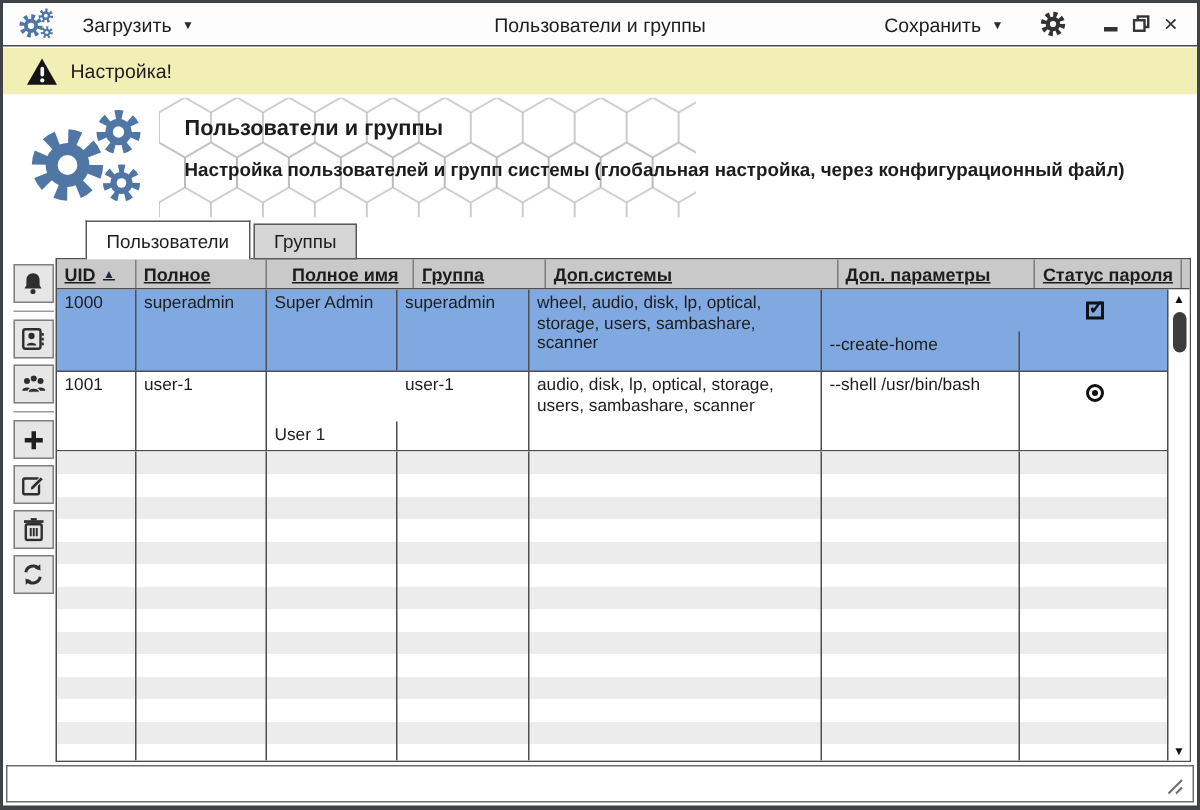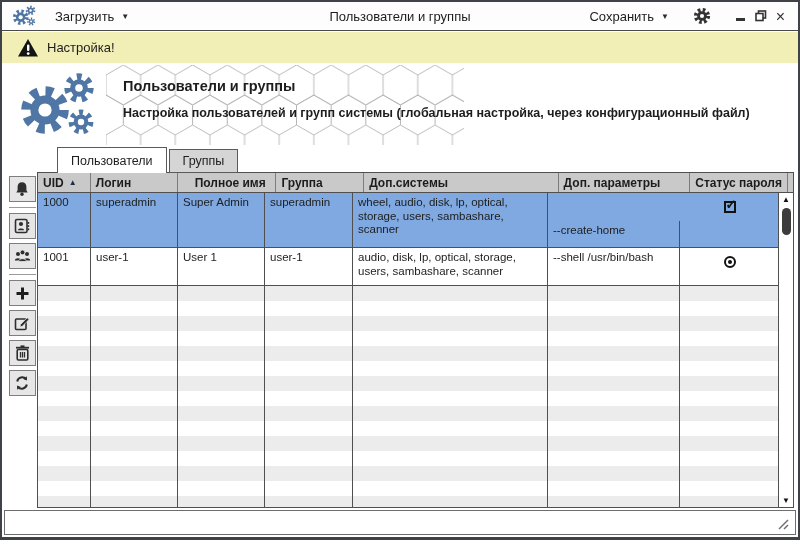--- a/index.html
+++ b/index.html
@@ -48,21 +48,21 @@
   .toolbar{ position:absolute; left:6px; top:174px; width:28px; display:flex;
             flex-direction:column; align-items:center; }
   .tool-btn{ width:27px; height:26px; background:#e6e6e6; border:1px solid #7e7e7e;
              display:flex; align-items:center; justify-content:center; margin-bottom:4px; }
   .tool-sep{ width:27px; height:1px; background:#9a9a9a; margin:1px 0 5px; }
 
   
   .table{ position:absolute; left:35px; top:170px; width:757px; height:336px;
           border:1px solid #4f4f4f; background:#fff; }
   .thead{ display:flex; height:20px; background:#c9c9c9; border-bottom:1px solid #4f4f4f;
-          font-size:12px; font-weight:bold; }
+          font-size:12px; font-weight:bold;text-decoration:underline; }
   .th{ display:flex; align-items:center; padding-left:5px; border-right:1px solid #7d7d7d;
        overflow:hidden; white-space:nowrap; }
   .th .sort-arrow{ font-size:8px; margin-left:5px; color:#1b2c46; }
   .scroll-corner{ flex:1; border-right:none; }
   .tbody{ position:absolute; top:20px; left:0; width:740px; bottom:0; display:flex;
           flex-direction:column; overflow:hidden; }
   .row{ display:flex; border-bottom:1px solid #4f4f4f; font-size:11.5px; background:#fff; }
   .row.selected{ background:#7fa9e0; }
   .cell{ padding:3px 4px 2px 5px; border-right:1px solid #4f4f4f; overflow:hidden;
          line-height:13.5px; }
@@ -261,21 +261,21 @@
     </div>
   </div>
 
   <div class="table">
     <div class="thead">
         <div class="th" style="width: 53px;">
           <span>UID</span>
           <span class="sort-arrow">▲</span>
         </div>
         <div class="th" style="width: 87px;">
-          <span>Логин</span>
+          <span>Полное</span>
         </div>
         <div class="th" style="width: 87px; margin-left: 12px;">
           <span>Полное имя</span>
         </div>
         <div class="th" style="width: 88px;">
           <span>Группа</span>
         </div>
         <div class="th" style="width: 195px;">
           <span>Доп.системы</span>
         </div>
@@ -295,21 +295,21 @@
           <div class="cell" style="width: 88px;">superadmin</div>
           <div class="cell" style="width: 195px;">wheel, audio, disk, lp, optical, storage, users, sambashare, scanner</div>
           <div class="cell" style="width: 132px; margin-top: 28px;">--create-home</div>
           <div class="cell" style="width: 98px;">
             <span class="checkbox"></span>
           </div>
         </div>
         <div class="row" style="min-height: 38px;">
           <div class="cell" style="width: 53px;">1001</div>
           <div class="cell" style="width: 87px;">user-1</div>
-          <div class="cell" style="width: 87px;">User 1</div>
+          <div class="cell" style="width: 87px; margin-top: 33px;">User 1</div>
           <div class="cell" style="width: 88px;">user-1</div>
           <div class="cell" style="width: 195px;">audio, disk, lp, optical, storage, users, sambashare, scanner</div>
           <div class="cell" style="width: 132px;">--shell /usr/bin/bash</div>
           <div class="cell" style="width: 98px;">
             <span class="radio"></span>
           </div>
         </div>
         <div class="stripes">
           <div class="col-line" style="left: 52px;"></div>
           <div class="col-line" style="left: 139px;"></div>

